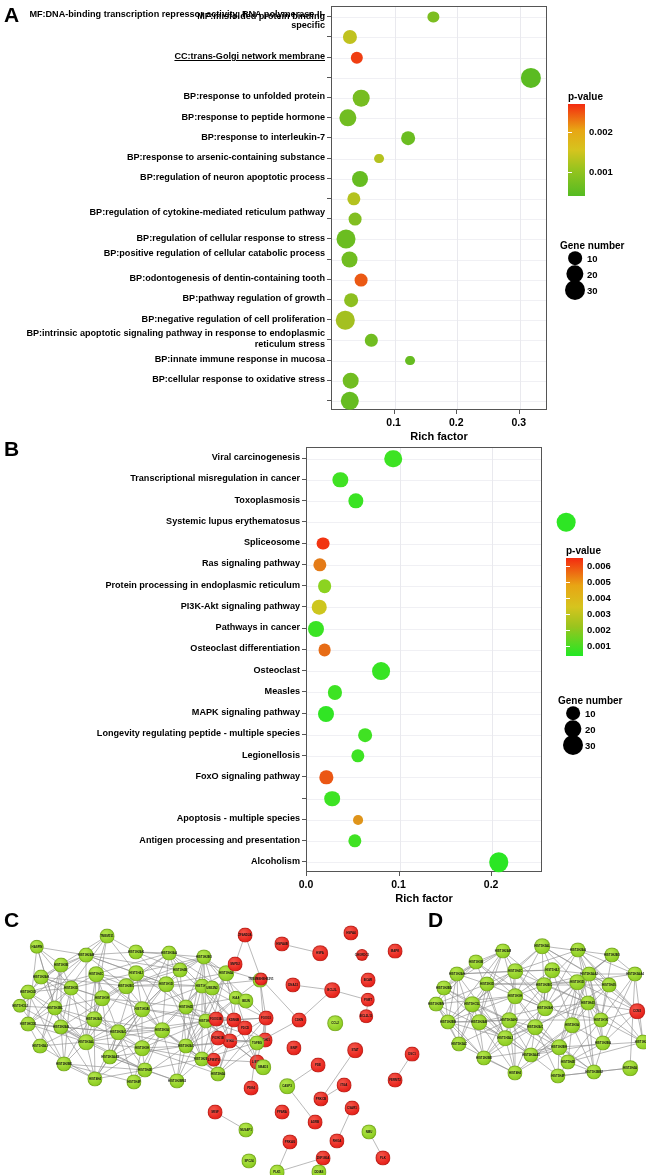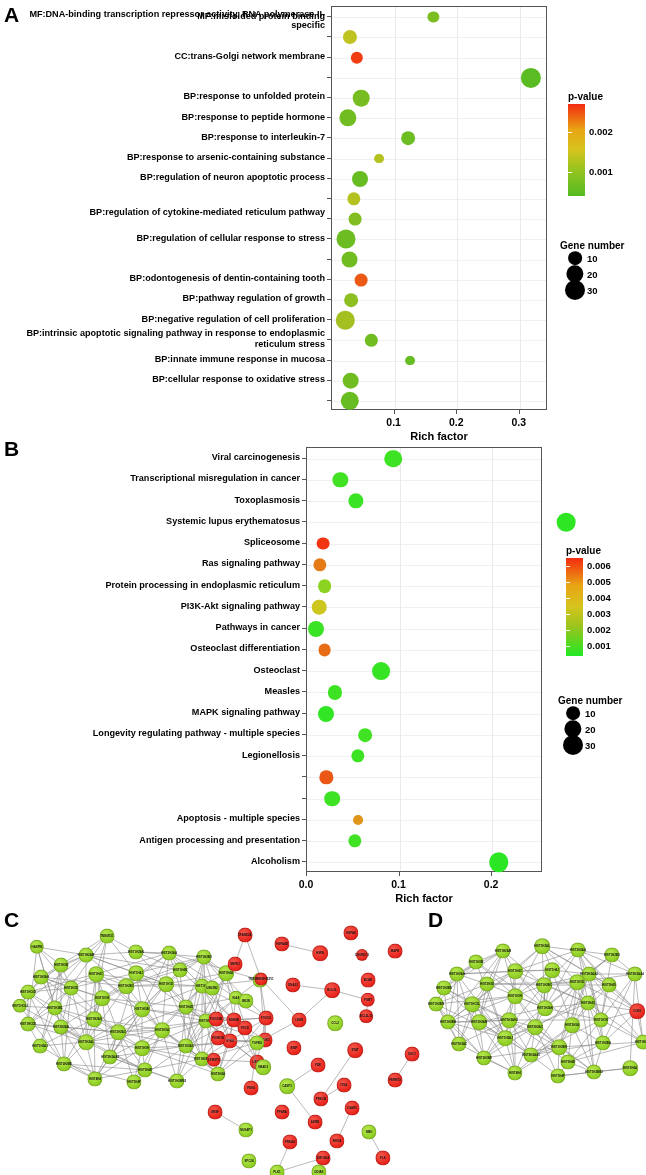--- a/index.html
+++ b/index.html
@@ -80,38 +80,39 @@
       <div class="dot" style="left: 39.4435px; top: 333.3px; width: 12.3435px; height: 12.3435px; background: rgb(113, 189, 33);"></div>
       <div class="dot" style="left: 78.2609px; top: 353.5px; width: 9.87654px; height: 9.87654px; background: rgb(102, 188, 33);"></div>
       <div class="dot" style="left: 18.7826px; top: 373.7px; width: 16.6551px; height: 16.6551px; background: rgb(113, 189, 33);"></div>
       <div class="dot" style="left: 17.5304px; top: 393.9px; width: 18.4272px; height: 18.4272px; background: rgb(102, 188, 33);"></div>
     </div>
     <div class="ytick" style="left: 327px; top: 16.1px;"></div>
     <div class="cat-label" style="width: 321px; left: 4px; top: 10.6px;">MF:misfolded protein binding</div>
     <div class="ytick" style="left: 327px; top: 36.3px;"></div>
     <div class="cat-label wrap" style="width: 321px; left: 4px; top: 9px;">MF:DNA-binding transcription repressor activity, RNA polymerase II-specific</div>
     <div class="ytick" style="left: 327px; top: 56.5px;"></div>
-    <div class="cat-label" style="width: 321px; left: 4px; top: 51px;">CC:trans-Golgi network membrane</div>
+    <div class="cat-label" style="width: 321px; left: 4px; top: 51px; text-decoration: underline;">CC:trans-Golgi network membrane</div>
     <div class="ytick" style="left: 327px; top: 76.7px;"></div>
     <div class="ytick" style="left: 327px; top: 96.9px;"></div>
     <div class="cat-label" style="width: 321px; left: 4px; top: 91.4px;">BP:response to unfolded protein</div>
     <div class="ytick" style="left: 327px; top: 117.1px;"></div>
     <div class="cat-label" style="width: 321px; left: 4px; top: 111.6px;">BP:response to peptide hormone</div>
     <div class="ytick" style="left: 327px; top: 137.3px;"></div>
     <div class="cat-label" style="width: 321px; left: 4px; top: 131.8px;">BP:response to interleukin-7</div>
     <div class="ytick" style="left: 327px; top: 157.5px;"></div>
     <div class="cat-label" style="width: 321px; left: 4px; top: 152px;">BP:response to arsenic-containing substance</div>
     <div class="ytick" style="left: 327px; top: 177.7px;"></div>
     <div class="cat-label" style="width: 321px; left: 4px; top: 172.2px;">BP:regulation of neuron apoptotic process</div>
     <div class="ytick" style="left: 327px; top: 197.9px;"></div>
     <div class="ytick" style="left: 327px; top: 218.1px;"></div>
     <div class="cat-label wrap" style="width: 321px; left: 4px; top: 207.1px;">BP:regulation of cytokine-mediated reticulum pathway</div>
     <div class="ytick" style="left: 327px; top: 238.3px;"></div>
     <div class="cat-label" style="width: 321px; left: 4px; top: 232.8px;">BP:regulation of cellular response to stress</div>
     <div class="ytick" style="left: 327px; top: 258.5px;"></div>
+    <div class="cat-label wrap" style="width: 321px; left: 4px; top: 247.5px;">BP:positive regulation of cellular catabolic process</div>
     <div class="ytick" style="left: 327px; top: 278.7px;"></div>
     <div class="cat-label" style="width: 321px; left: 4px; top: 273.2px;">BP:odontogenesis of dentin-containing tooth</div>
     <div class="ytick" style="left: 327px; top: 298.9px;"></div>
     <div class="cat-label" style="width: 321px; left: 4px; top: 293.4px;">BP:pathway regulation of growth</div>
     <div class="ytick" style="left: 327px; top: 319.1px;"></div>
     <div class="cat-label" style="width: 321px; left: 4px; top: 313.6px;">BP:negative regulation of cell proliferation</div>
     <div class="ytick" style="left: 327px; top: 339.3px;"></div>
     <div class="cat-label wrap" style="width: 321px; left: 4px; top: 328.3px;">BP:intrinsic apoptotic signaling pathway in response to endoplasmic reticulum stress</div>
     <div class="ytick" style="left: 327px; top: 359.5px;"></div>
     <div class="cat-label" style="width: 321px; left: 4px; top: 354px;">BP:innate immune response in mucosa</div>
@@ -206,24 +207,25 @@
     <div class="cat-label" style="width: 296px; left: 4px; top: 187.125px;">Pathways in cancer</div>
     <div class="ytick" style="left: 302px; top: 213.875px;"></div>
     <div class="cat-label" style="width: 296px; left: 4px; top: 208.375px;">Osteoclast differentiation</div>
     <div class="ytick" style="left: 302px; top: 235.125px;"></div>
     <div class="cat-label" style="width: 296px; left: 4px; top: 229.625px;">Osteoclast</div>
     <div class="ytick" style="left: 302px; top: 256.375px;"></div>
     <div class="cat-label" style="width: 296px; left: 4px; top: 250.875px;">Measles</div>
     <div class="ytick" style="left: 302px; top: 277.625px;"></div>
     <div class="cat-label" style="width: 296px; left: 4px; top: 272.125px;">MAPK signaling pathway</div>
     <div class="ytick" style="left: 302px; top: 298.875px;"></div>
-    <div class="cat-label" style="width: 296px; left: 4px; top: 293.375px;">Longevity regulating pathway - multiple species</div>
+    <div class="cat-label" style="width: 296px; left: 4px; top: 293.375px;">Longevity regulating peptide - multiple species</div>
     <div class="ytick" style="left: 302px; top: 320.125px;"></div>
     <div class="cat-label" style="width: 296px; left: 4px; top: 314.625px;">Legionellosis</div>
     <div class="ytick" style="left: 302px; top: 341.375px;"></div>
+    <div class="cat-label" style="width: 296px; left: 4px; top: 335.875px;">FoxO signaling pathway</div>
     <div class="ytick" style="left: 302px; top: 362.625px;"></div>
     <div class="ytick" style="left: 302px; top: 383.875px;"></div>
     <div class="cat-label" style="width: 296px; left: 4px; top: 378.375px;">Apoptosis - multiple species</div>
     <div class="ytick" style="left: 302px; top: 405.125px;"></div>
     <div class="cat-label" style="width: 296px; left: 4px; top: 399.625px;">Antigen processing and presentation</div>
     <div class="ytick" style="left: 302px; top: 426.375px;"></div>
     <div class="cat-label" style="width: 296px; left: 4px; top: 420.875px;">Alcoholism</div>
     <div class="xtick" style="left: 306px; top: 437px;"></div>
     <div class="xticklab" style="left: 306px; top: 443px;">0.0</div>
     <div class="xtick" style="left: 398.549px; top: 437px;"></div>

